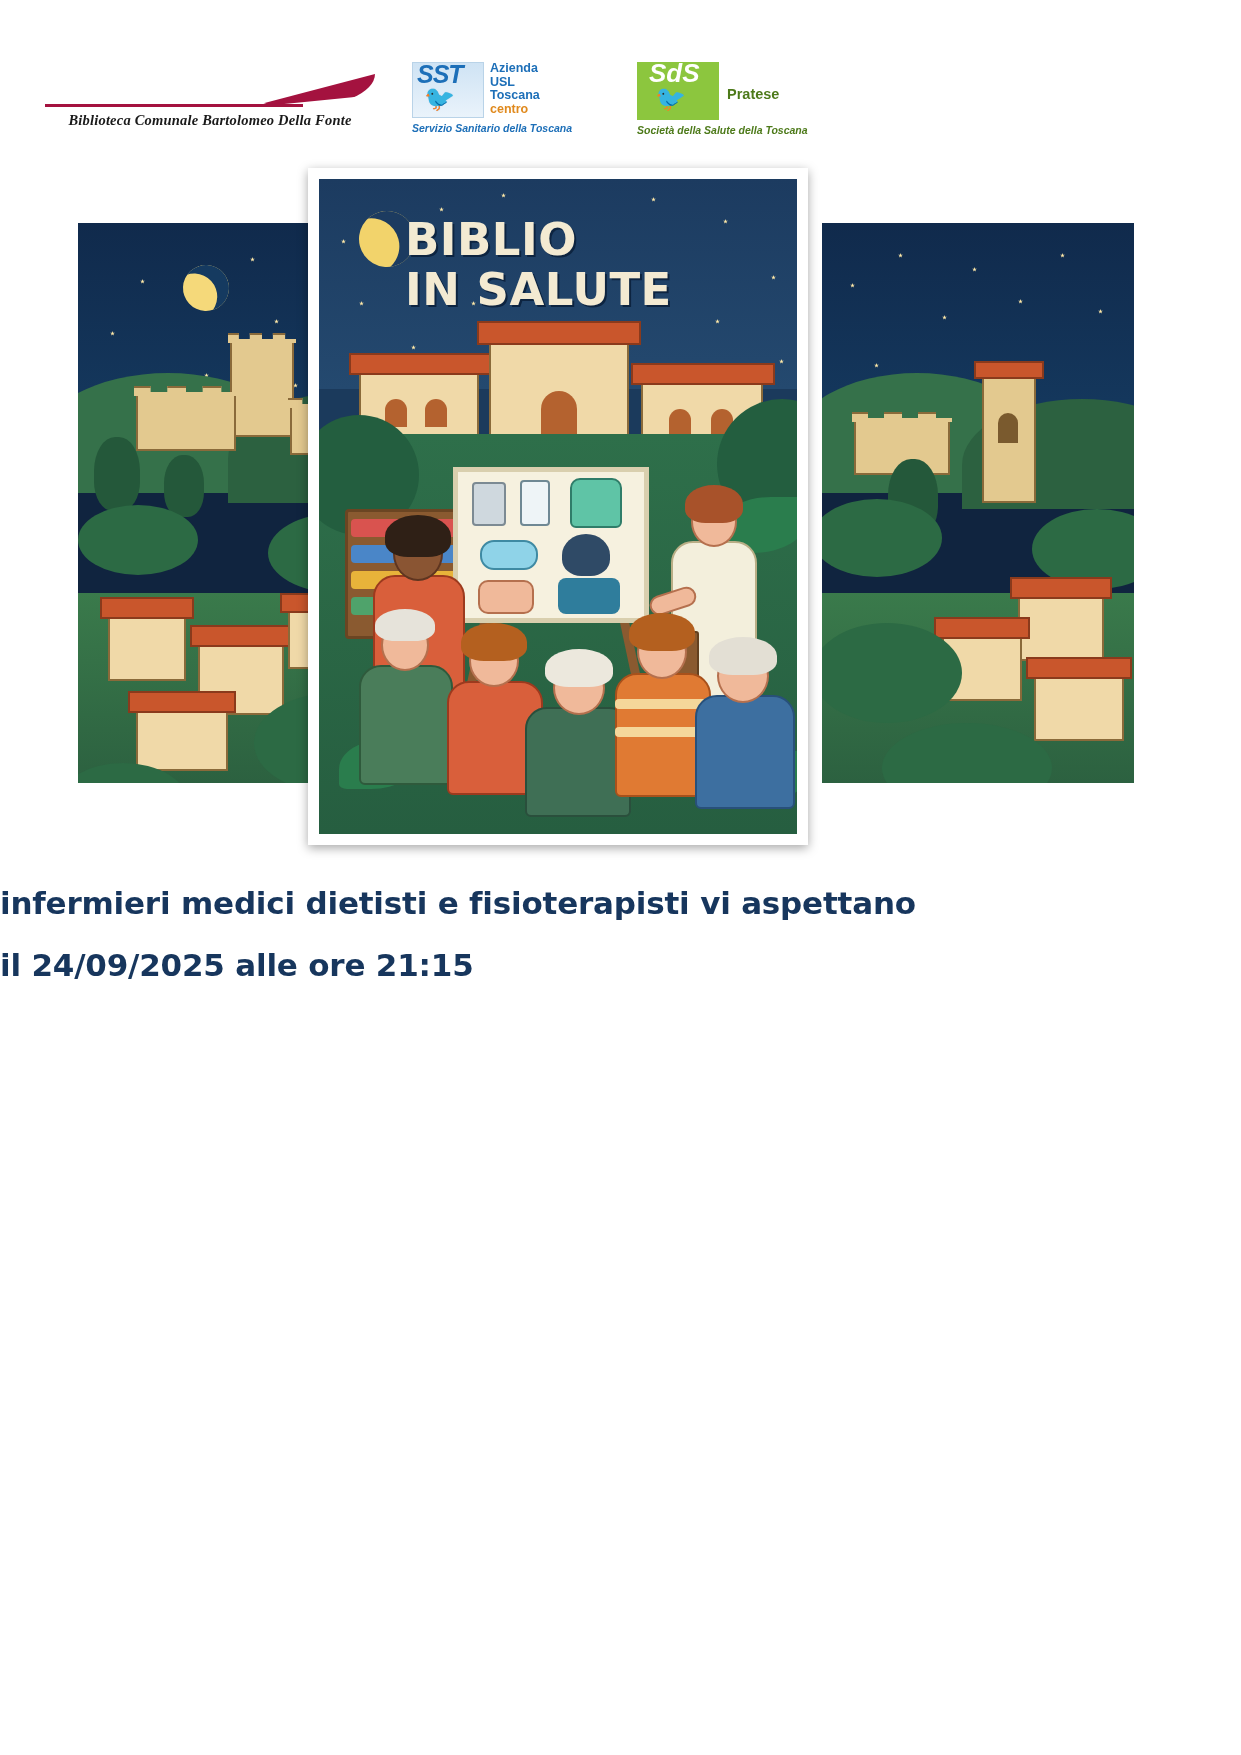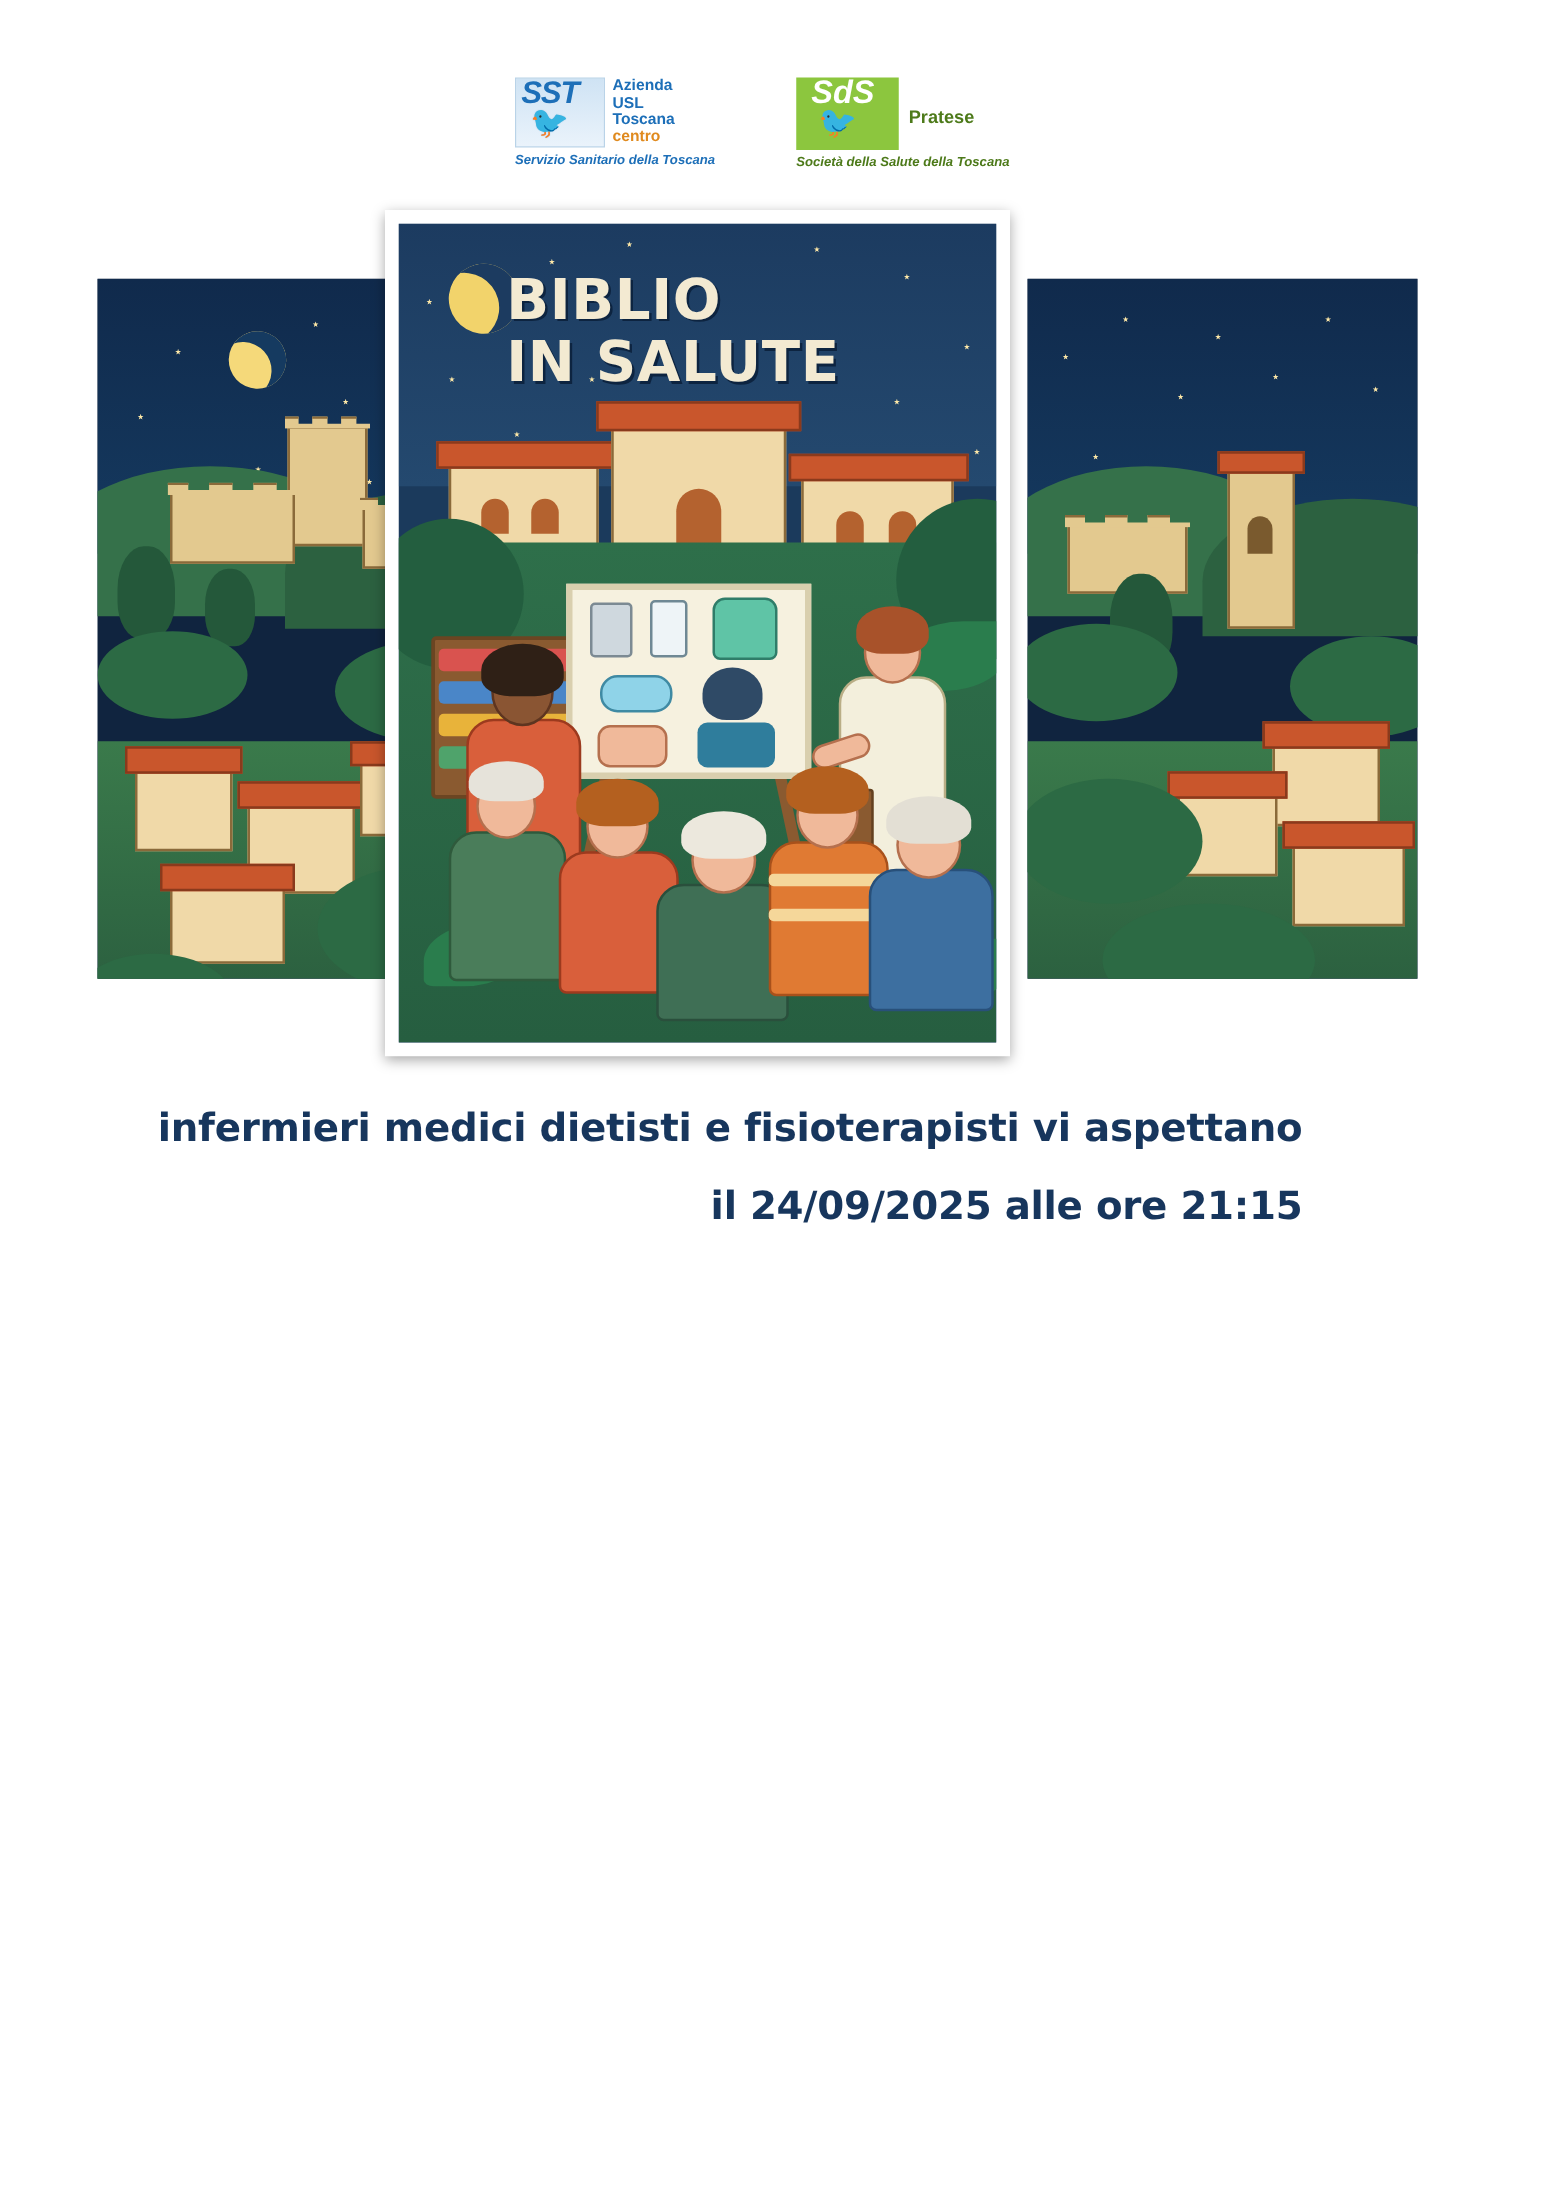--- a/index.html
+++ b/index.html
@@ -443,21 +443,21 @@
     background: #2a7d4d;
     border-radius: 60% 10% 60% 10%;
   }
 
   
   .text-block {
     position: absolute;
     left: 0;
     top: 872px;
     width: 1042px;
-    text-align: right;
+    text-align: left;
     color: #17365d;
     font-family: "DejaVu Sans", sans-serif;
     font-weight: bold;
   }
   .line {
     font-size: 31px;
     line-height: 62px;
     letter-spacing: -.2px;
     white-space: nowrap;
   }
@@ -468,20 +468,25 @@
     font-size: 33px;
     line-height: 50px;
     letter-spacing: -.2px;
   }
 </style>
 </head>
 <body>
 
 <div class="logo-bar">
 
+  <div class="logo-biblio">
+    <div class="swoosh"></div>
+    <div class="rule"></div>
+    <div class="name">Biblioteca Comunale Bartolomeo Della Fonte</div>
+  </div>
 
   <div class="logo-usl">
     <div class="blue-box"></div>
     <div class="sst">SST</div>
     <div class="gull">🐦</div>
     <div class="azienda">
       <div>Azienda</div>
       <div>USL</div>
       <div>Toscana</div>
       <div class="centro">centro</div>

